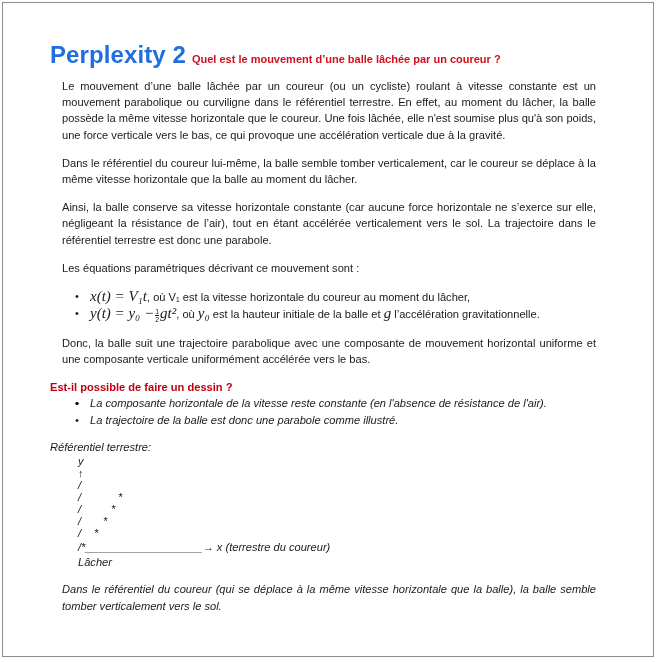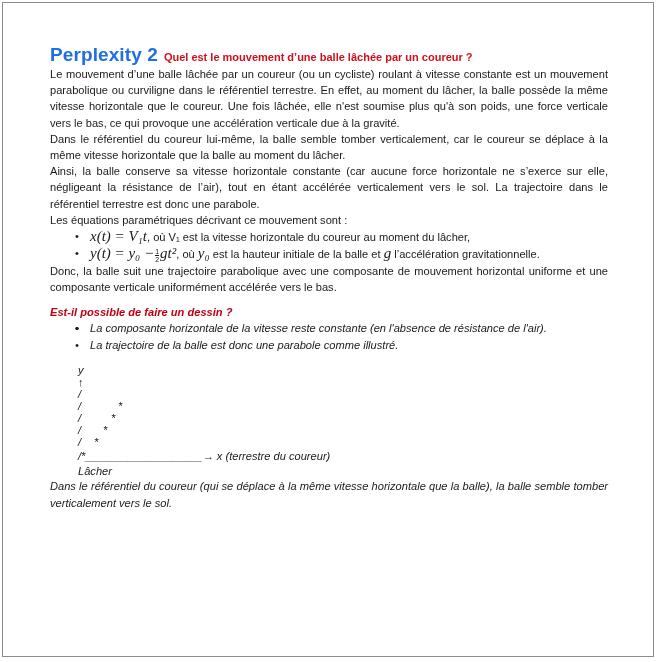--- a/index.html
+++ b/index.html
@@ -6,31 +6,31 @@
     body { width: 659px; height: 662px; position: relative; overflow: hidden; }
     .frame {
       position: absolute; left: 2px; top: 2px; width: 652px; height: 655px;
       border: 1px solid #8c8c8c; box-sizing: border-box; background: #fff;
     }
     .content {
       position: absolute; left: 50px; top: 44px; width: 558px;
       font-family: "Liberation Sans", sans-serif; font-size: 11.1px; line-height: 16.2px; color: #1a1a1a;
     }
     .title-line { font-family: "Liberation Sans", sans-serif; white-space: nowrap; height: 22px; line-height: 22px; }
-    .brand { color: #1f6fe0; font-weight: bold; font-size: 19px; letter-spacing: 0.1px; }
+    .brand { color: #1f6fe0; font-weight: bold; font-size: 24px; letter-spacing: 0.1px; }
     .question { color: #d0101c; font-weight: bold; font-size: 11px; margin-left: 6px; }
-    p { margin: 0; text-align: justify; }
+    p { margin: 12px; text-align: justify; }
     ul { margin: 0; padding: 0; list-style: none; }
     li { position: relative; padding-left: 40px; }
     li .bullet { position: absolute; left: 25px; top: 0; }
     .math { font-family: "Liberation Serif", serif; font-style: italic; font-size: 15px; }
     .frac { display: inline-block; vertical-align: middle; font-size: 7px; line-height: 7px; text-align: center; margin: 0 1px; font-style: normal; }
     .frac span { display: block; }
     .section { margin-top: 9px; }
-    .subhead { color: #c00010; font-weight: bold; font-style: italic; }
+    .subhead { color: #c00010; font-weight: bold; }
     .it { font-style: italic; }
     .diagram { margin-top: 11px; font-style: italic; }
     .diagram .row { padding-left: 28px; height: 12.1px; line-height: 12.1px; white-space: pre; position: relative; }
     .diagram .star { position: absolute; top: 0; }
   </style>
 </head>
 <body>
 
 <div class="frame"></div>
 
@@ -60,20 +60,21 @@
   <div class="section">
     <div class="subhead">Est-il possible de faire un dessin ?</div>
     <ul class="it">
       <li><span class="bullet">•</span></li>
       <li><span class="bullet">•</span></li>
       <li><span class="bullet">•</span><span>La composante horizontale de la vitesse reste constante (en l'absence de résistance de l'air).</span></li>
       <li><span class="bullet">•</span><span>La trajectoire de la balle est donc une parabole comme illustré.</span></li>
     </ul>
 
     <div class="diagram">
+      <div style="height:16px; line-height:16px; margin-bottom:0;">Référentiel terrestre:</div>
       <div class="row">y</div>
       <div class="row" style="font-style:normal;">↑</div>
       <div class="row"><span>/</span></div>
       <div class="row"><span>/</span><span class="star" style="left:68px">*</span></div>
       <div class="row"><span>/</span><span class="star" style="left:61px">*</span></div>
       <div class="row"><span>/</span><span class="star" style="left:53px">*</span></div>
       <div class="row"><span>/</span><span class="star" style="left:44px">*</span></div>
       <div class="row" style="height:16px; line-height:16px;"><span>/</span><span>*</span><span>___________________</span><span>→ x (terrestre du coureur)</span></div>
       <div class="row" style="height:14px; line-height:14px;">Lâcher</div>
     </div>

